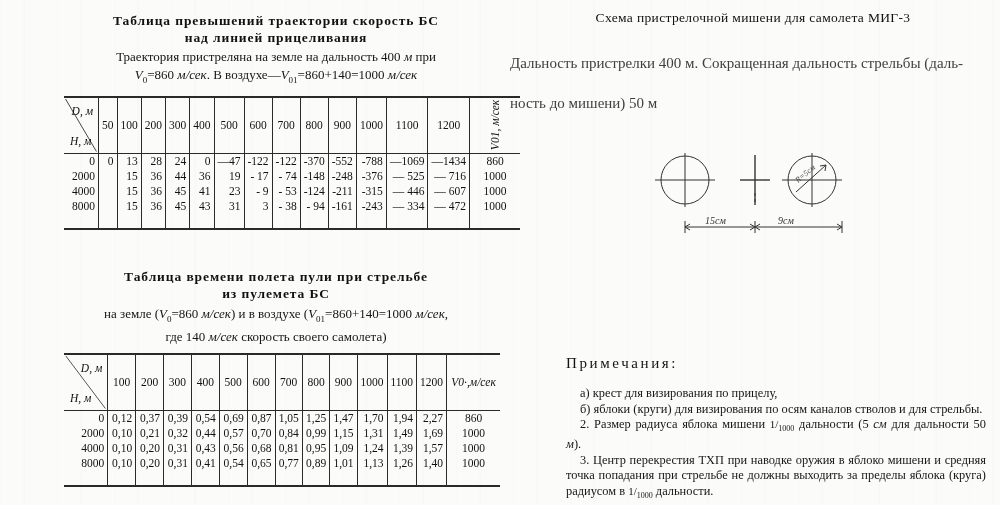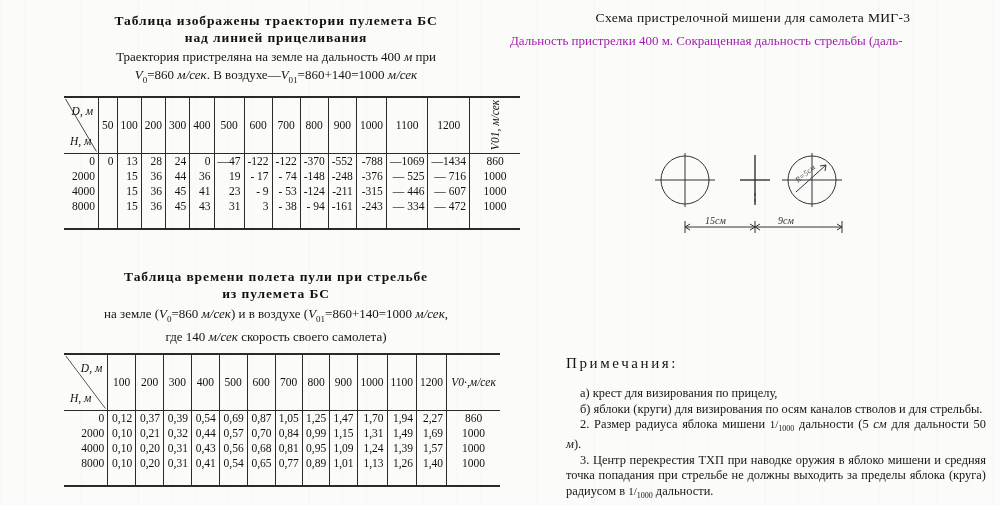--- a/index.html
+++ b/index.html
@@ -53,24 +53,25 @@
   }
   .tbl-subtitle i { font-style: italic; }
   .sub { font-size: 9px; vertical-align: sub; }
   .right-title {
     text-align: center;
     font-size: 13.5px;
     letter-spacing: .35px;
     color: #111;
   }
   .right-sub {
-    font-size: 13px;
+    font-size: 15px;
     line-height: 17px;
     text-align: justify;
-    color: #a21caf;
+    color: #404040;
+    margin-top: 23px;
   }
 
   
   table.dtable {
     border-collapse: collapse;
     font-size: 11.5px;
     color: #111;
     table-layout: fixed;
   }
   table.dtable td, table.dtable th {
@@ -143,21 +144,21 @@
 </style>
 </head>
 <body>
 
 <div id="page">
   <div id="scan-texture"></div>
 
   <div class="col-left">
 
     <div style="position:absolute; left:62px; top:12px; width:428px;">
-      <div class="tbl-title">Таблица изображены траектории пулемета БС</div>
+      <div class="tbl-title">Таблица превышений траектории скорость БС</div>
       <div class="tbl-title">над линией прицеливания</div>
     </div>
 
     <div style="position:absolute; left:62px; top:48px; width:428px;">
       <div class="tbl-subtitle">
         Траектория пристреляна на земле на дальность 400 <i>м</i> при
       </div>
       <div class="tbl-subtitle">
         <i>V</i><span class="sub">0</span>=860 <i>м/сек</i>. В воздухе—<i>V</i><span class="sub">01</span>=860+140=1000 <i>м/сек</i>
       </div>
@@ -471,20 +472,21 @@
         </table>
     </div>
   </div>
 
   <div class="col-right">
 
     <div style="position:absolute; left:18px; top:10px; width:470px;" class="right-title">Схема пристрелочной мишени для самолета МИГ-3</div>
 
     <div style="position:absolute; left:10px; top:32px; width:480px;">
       <div class="right-sub">Дальность пристрелки 400 м. Сокращенная дальность стрельбы (даль-</div>
+      <div class="right-sub last">ность до мишени) 50 м</div>
     </div>
 
     <div class="diagram" style="left:130px; top:135px; width:250px; height:110px;">
       <svg width="250" height="110" viewBox="0 0 250 110">
         <g stroke="#333" fill="none" stroke-width="1">
 
           <circle cx="55" cy="45" r="24"></circle>
 
           <line x1="25" y1="45" x2="85" y2="45"></line>
           <line x1="55" y1="18" x2="55" y2="72"></line>

